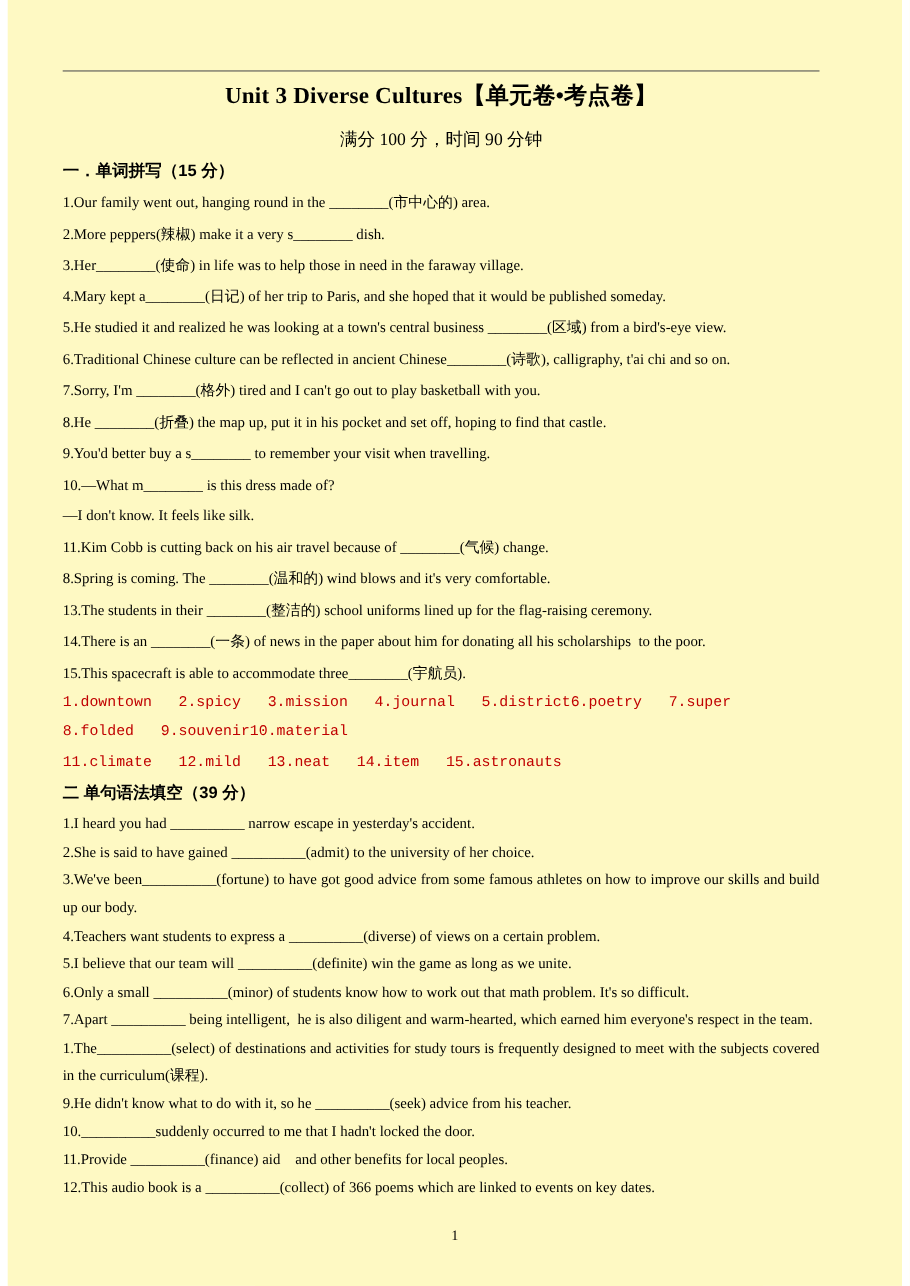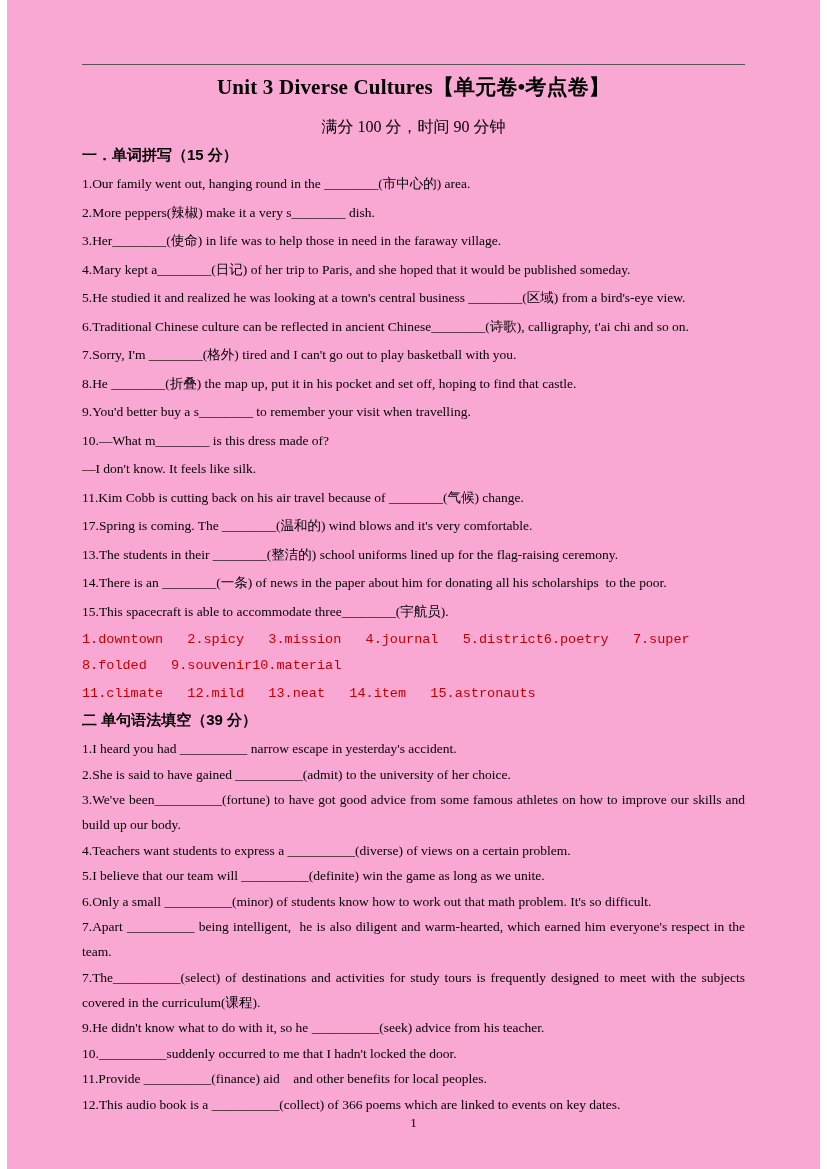--- a/index.html
+++ b/index.html
@@ -5,23 +5,23 @@
   html, body {
     margin: 0;
     padding: 0;
     background: #ffffff;
   }
   .page {
     position: relative;
     width: 813px;
     height: 1169px;
     margin: 0 auto;
-    background: #f9a8d4;
+    background: #fef9c3;
     box-sizing: border-box;
-    padding: 64px 75px 0 75px;
+    padding: 64px 75px 0 50px;
     font-family: "Liberation Serif", "DejaVu Serif", serif;
     color: #000000;
   }
   .top-rule {
     border: none;
     border-top: 1.5px solid #555555;
     margin: 0 0 8px 0;
   }
   .title {
     margin: 4px 0 0 0;
@@ -100,21 +100,21 @@
       <p class="question">8.He ________(折叠) the map up, put it in his pocket and set off, hoping to find that castle.</p>
 
       <p class="question">9.You'd better buy a s________ to remember your visit when travelling.</p>
 
       <p class="question">10.—What m________ is this dress made of?</p>
 
       <p class="question">—I don't know. It feels like silk.</p>
 
       <p class="question">11.Kim Cobb is cutting back on his air travel because of ________(气候) change.</p>
 
-      <p class="question">17.Spring is coming. The ________(温和的) wind blows and it's very comfortable.</p>
+      <p class="question">8.Spring is coming. The ________(温和的) wind blows and it's very comfortable.</p>
 
       <p class="question">13.The students in their ________(整洁的) school uniforms lined up for the flag-raising ceremony.</p>
 
       <p class="question">14.There is an ________(一条) of news in the paper about him for donating all his scholarships  to the poor.</p>
 
       <p class="question">15.This spacecraft is able to accommodate three________(宇航员).</p>
     </div>
 
   <div class="answers">
 
@@ -134,21 +134,21 @@
       <p class="question">3.We've been__________(fortune) to have got good advice from some famous athletes on how to improve our skills and build up our body.</p>
 
       <p class="question">4.Teachers want students to express a __________(diverse) of views on a certain problem.</p>
 
       <p class="question">5.I believe that our team will __________(definite) win the game as long as we unite.</p>
 
       <p class="question">6.Only a small __________(minor) of students know how to work out that math problem. It's so difficult.</p>
 
       <p class="question">7.Apart __________ being intelligent,  he is also diligent and warm-hearted, which earned him everyone's respect in the team.</p>
 
-      <p class="question">7.The__________(select) of destinations and activities for study tours is frequently designed to meet with the subjects covered in the curriculum(课程).</p>
+      <p class="question">1.The__________(select) of destinations and activities for study tours is frequently designed to meet with the subjects covered in the curriculum(课程).</p>
 
       <p class="question">9.He didn't know what to do with it, so he __________(seek) advice from his teacher.</p>
 
       <p class="question">10.__________suddenly occurred to me that I hadn't locked the door.</p>
 
       <p class="question">11.Provide __________(finance) aid    and other benefits for local peoples.</p>
 
       <p class="question">12.This audio book is a __________(collect) of 366 poems which are linked to events on key dates.</p>
     </div>
 

